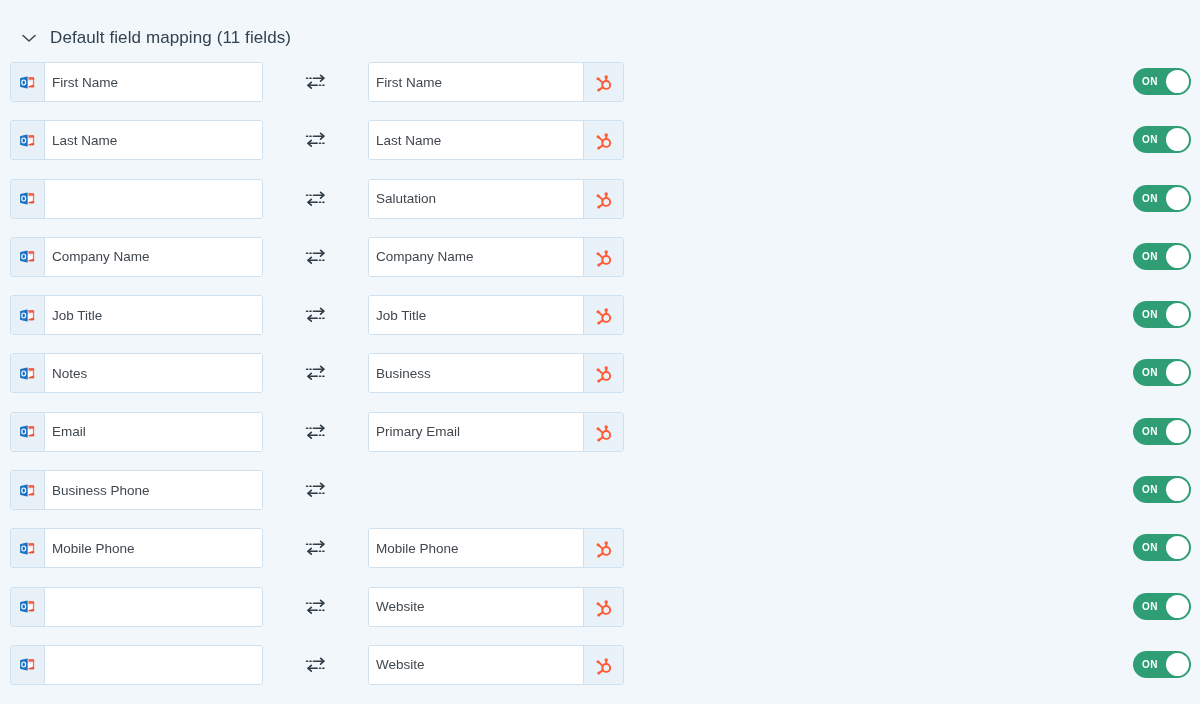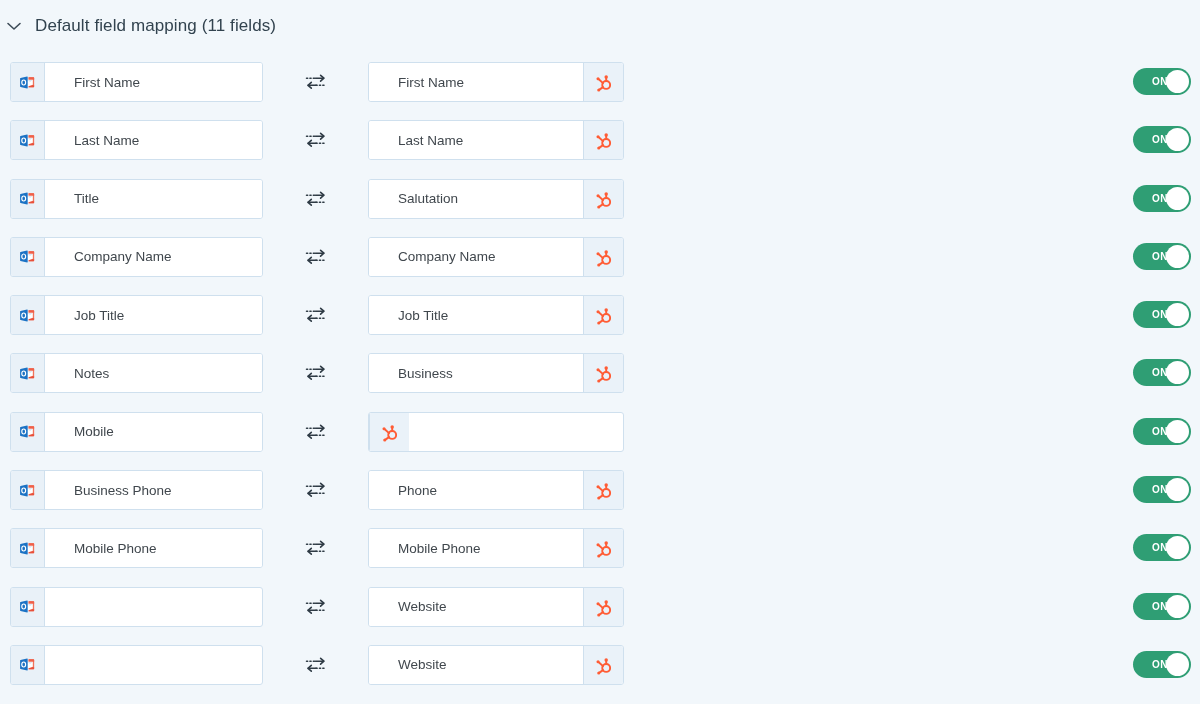--- a/index.html
+++ b/index.html
@@ -16,26 +16,26 @@
     position: relative;
     width: 1200px;
     height: 704px;
     background: #f2f7fb;
   }
 
   
   .section-header {
     position: absolute;
     left: 0px;
-    top: 4px;
+    top: 16px;
     width: 1200px;
     height: 44px;
     display: flex;
     align-items: center;
-    padding-left: 3px;
+    padding-left: 18px;
   }
   .chevron {
     width: 22px;
     height: 22px;
     display: flex;
     align-items: center;
     justify-content: center;
     margin-right: 10px;
     flex: 0 0 auto;
   }
@@ -92,21 +92,21 @@
     align-items: center;
     justify-content: center;
     border-left: 1px solid #cfe0ee;
   }
 
   .field-text {
     flex: 1 1 auto;
     background: #ffffff;
     display: flex;
     align-items: center;
-    padding-left: 29px;
+    padding-left: 7px;
     font-size: 13.5px;
     color: #40474d;
     white-space: nowrap;
     overflow: hidden;
   }
 
   
   .sync-arrow {
     position: absolute;
     left: 302px;
@@ -131,21 +131,21 @@
     display: flex;
     align-items: center;
     justify-content: flex-start;
     cursor: pointer;
   }
   .toggle-label {
     font-size: 10px;
     font-weight: bold;
     color: #ffffff;
     letter-spacing: 0.4px;
-    margin-left: 19px;
+    margin-left: 9px;
   }
   .toggle-knob {
     position: absolute;
     right: 2px;
     top: 2px;
     width: 23px;
     height: 23px;
     border-radius: 50%;
     background: #ffffff;
   }
@@ -285,21 +285,20 @@
           <path d="M11.2 4.6 h5.2 a0.6 0.6 0 0 1 0.6 0.6 v2.0 h-5.8 z" fill="#ef5f48"></path>
           <path d="M11.2 14.9 h5.2 a0.6 0.6 0 0 0 0.6 -0.6 v-1.4 h-5.8 z" fill="#e8503a"></path>
 
           <path d="M9.6 7.0 h6.0 v5.4 l-6.0 2.2 z" fill="#ffffff"></path>
           <path d="M10.0 7.3 h5.4 l-2.7 2.3 z" fill="#d9e7f5"></path>
 
           <path d="M2.6 5.3 l7.0 -1.5 a0.5 0.5 0 0 1 0.6 0.5 v11.4 a0.5 0.5 0 0 1 -0.6 0.5 l-7.0 -1.5 a0.5 0.5 0 0 1 -0.4 -0.5 v-8.4 a0.5 0.5 0 0 1 0.4 -0.5 z" fill="#1b72c4"></path>
           <ellipse cx="6.0" cy="10.0" rx="2.0" ry="2.6" fill="none" stroke="#ffffff" stroke-width="1.25"></ellipse>
         </svg>
       </span>
-      <span class="field-text">Title</span>
     </div>
 
     <div class="sync-arrow">
       <svg width="26" height="22" viewBox="0 0 26 22">
 
         <path d="M3.5 7.2 L13 7.2" fill="none" stroke="#2f3b45" stroke-width="1.5" stroke-linecap="round" stroke-dasharray="1.2 2.2"></path>
         <path d="M12.5 7.2 L20.5 7.2" fill="none" stroke="#2f3b45" stroke-width="1.6" stroke-linecap="round"></path>
         <path d="M17.6 4.3 L20.9 7.2 L17.6 10.1" fill="none" stroke="#2f3b45" stroke-width="1.6" stroke-linecap="round" stroke-linejoin="round"></path>
 
         <path d="M5.2 14.3 L13.2 14.3" fill="none" stroke="#2f3b45" stroke-width="1.6" stroke-linecap="round"></path>
@@ -505,37 +504,38 @@
           <path d="M11.2 4.6 h5.2 a0.6 0.6 0 0 1 0.6 0.6 v2.0 h-5.8 z" fill="#ef5f48"></path>
           <path d="M11.2 14.9 h5.2 a0.6 0.6 0 0 0 0.6 -0.6 v-1.4 h-5.8 z" fill="#e8503a"></path>
 
           <path d="M9.6 7.0 h6.0 v5.4 l-6.0 2.2 z" fill="#ffffff"></path>
           <path d="M10.0 7.3 h5.4 l-2.7 2.3 z" fill="#d9e7f5"></path>
 
           <path d="M2.6 5.3 l7.0 -1.5 a0.5 0.5 0 0 1 0.6 0.5 v11.4 a0.5 0.5 0 0 1 -0.6 0.5 l-7.0 -1.5 a0.5 0.5 0 0 1 -0.4 -0.5 v-8.4 a0.5 0.5 0 0 1 0.4 -0.5 z" fill="#1b72c4"></path>
           <ellipse cx="6.0" cy="10.0" rx="2.0" ry="2.6" fill="none" stroke="#ffffff" stroke-width="1.25"></ellipse>
         </svg>
       </span>
-      <span class="field-text">Mobile</span>
-    </div>
-
-    <div class="sync-arrow">
-      <svg width="26" height="22" viewBox="0 0 26 22">
-
-        <path d="M3.5 7.2 L13 7.2" fill="none" stroke="#2f3b45" stroke-width="1.5" stroke-linecap="round" stroke-dasharray="1.2 2.2"></path>
-        <path d="M12.5 7.2 L20.5 7.2" fill="none" stroke="#2f3b45" stroke-width="1.6" stroke-linecap="round"></path>
-        <path d="M17.6 4.3 L20.9 7.2 L17.6 10.1" fill="none" stroke="#2f3b45" stroke-width="1.6" stroke-linecap="round" stroke-linejoin="round"></path>
-
-        <path d="M5.2 14.3 L13.2 14.3" fill="none" stroke="#2f3b45" stroke-width="1.6" stroke-linecap="round"></path>
-        <path d="M13 14.3 L22.5 14.3" fill="none" stroke="#2f3b45" stroke-width="1.5" stroke-linecap="round" stroke-dasharray="1.2 2.2"></path>
-        <path d="M8.3 11.4 L5.0 14.3 L8.3 17.2" fill="none" stroke="#2f3b45" stroke-width="1.6" stroke-linecap="round" stroke-linejoin="round"></path>
-      </svg>
-    </div>
-
-    <div class="field target">
+      <span class="field-text">Email</span>
+    </div>
+
+    <div class="sync-arrow">
+      <svg width="26" height="22" viewBox="0 0 26 22">
+
+        <path d="M3.5 7.2 L13 7.2" fill="none" stroke="#2f3b45" stroke-width="1.5" stroke-linecap="round" stroke-dasharray="1.2 2.2"></path>
+        <path d="M12.5 7.2 L20.5 7.2" fill="none" stroke="#2f3b45" stroke-width="1.6" stroke-linecap="round"></path>
+        <path d="M17.6 4.3 L20.9 7.2 L17.6 10.1" fill="none" stroke="#2f3b45" stroke-width="1.6" stroke-linecap="round" stroke-linejoin="round"></path>
+
+        <path d="M5.2 14.3 L13.2 14.3" fill="none" stroke="#2f3b45" stroke-width="1.6" stroke-linecap="round"></path>
+        <path d="M13 14.3 L22.5 14.3" fill="none" stroke="#2f3b45" stroke-width="1.5" stroke-linecap="round" stroke-dasharray="1.2 2.2"></path>
+        <path d="M8.3 11.4 L5.0 14.3 L8.3 17.2" fill="none" stroke="#2f3b45" stroke-width="1.6" stroke-linecap="round" stroke-linejoin="round"></path>
+      </svg>
+    </div>
+
+    <div class="field target">
+      <span class="field-text">Primary Email</span>
       <span class="icon-cell-hs">
         <svg width="22" height="22" viewBox="0 0 24 24">
           <circle cx="14.4" cy="15.2" r="4.3" fill="none" stroke="#FF5C35" stroke-width="2.1"></circle>
           <path d="M14.4 10.9 L14.4 8.2" fill="none" stroke="#FF5C35" stroke-width="2.1" stroke-linecap="round"></path>
           <path d="M10.9 13.2 L6.6 9.3" fill="none" stroke="#FF5C35" stroke-width="2.1" stroke-linecap="round"></path>
           <path d="M10.9 17.6 L7.4 20.0" fill="none" stroke="#FF5C35" stroke-width="2.1" stroke-linecap="round"></path>
           <circle cx="14.4" cy="6.6" r="1.9" fill="#FF5C35"></circle>
           <circle cx="5.5" cy="8.4" r="1.7" fill="#FF5C35"></circle>
           <circle cx="6.3" cy="20.7" r="1.7" fill="#FF5C35"></circle>
         </svg>
@@ -575,34 +575,20 @@
         <path d="M3.5 7.2 L13 7.2" fill="none" stroke="#2f3b45" stroke-width="1.5" stroke-linecap="round" stroke-dasharray="1.2 2.2"></path>
         <path d="M12.5 7.2 L20.5 7.2" fill="none" stroke="#2f3b45" stroke-width="1.6" stroke-linecap="round"></path>
         <path d="M17.6 4.3 L20.9 7.2 L17.6 10.1" fill="none" stroke="#2f3b45" stroke-width="1.6" stroke-linecap="round" stroke-linejoin="round"></path>
 
         <path d="M5.2 14.3 L13.2 14.3" fill="none" stroke="#2f3b45" stroke-width="1.6" stroke-linecap="round"></path>
         <path d="M13 14.3 L22.5 14.3" fill="none" stroke="#2f3b45" stroke-width="1.5" stroke-linecap="round" stroke-dasharray="1.2 2.2"></path>
         <path d="M8.3 11.4 L5.0 14.3 L8.3 17.2" fill="none" stroke="#2f3b45" stroke-width="1.6" stroke-linecap="round" stroke-linejoin="round"></path>
       </svg>
     </div>
 
-    <div class="field target">
-      <span class="field-text">Phone</span>
-      <span class="icon-cell-hs">
-        <svg width="22" height="22" viewBox="0 0 24 24">
-          <circle cx="14.4" cy="15.2" r="4.3" fill="none" stroke="#FF5C35" stroke-width="2.1"></circle>
-          <path d="M14.4 10.9 L14.4 8.2" fill="none" stroke="#FF5C35" stroke-width="2.1" stroke-linecap="round"></path>
-          <path d="M10.9 13.2 L6.6 9.3" fill="none" stroke="#FF5C35" stroke-width="2.1" stroke-linecap="round"></path>
-          <path d="M10.9 17.6 L7.4 20.0" fill="none" stroke="#FF5C35" stroke-width="2.1" stroke-linecap="round"></path>
-          <circle cx="14.4" cy="6.6" r="1.9" fill="#FF5C35"></circle>
-          <circle cx="5.5" cy="8.4" r="1.7" fill="#FF5C35"></circle>
-          <circle cx="6.3" cy="20.7" r="1.7" fill="#FF5C35"></circle>
-        </svg>
-      </span>
-    </div>
 
     <div class="toggle">
       <span class="toggle-label">ON</span>
       <span class="toggle-knob"></span>
     </div>
 
   </div>
 
   <div class="map-row">
 

